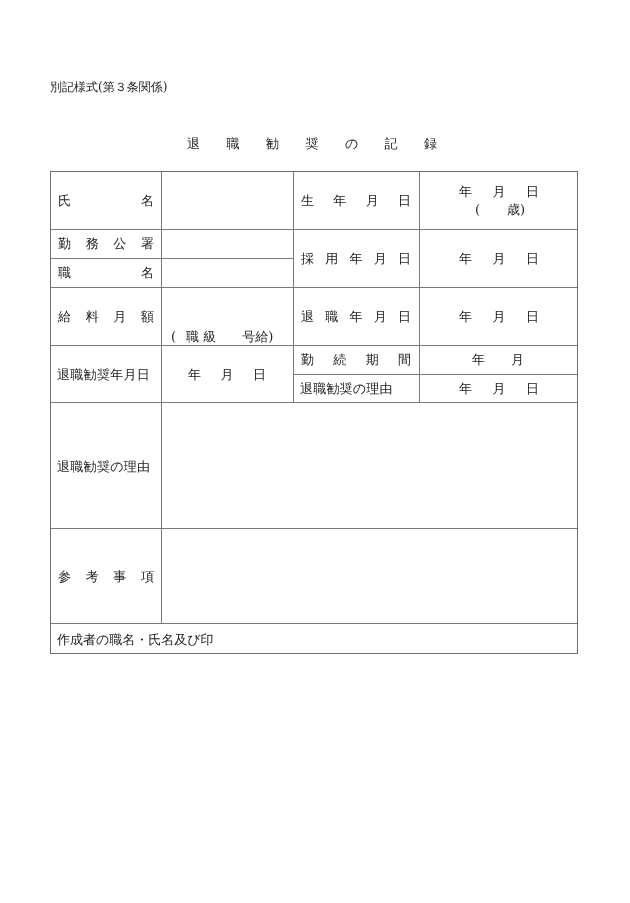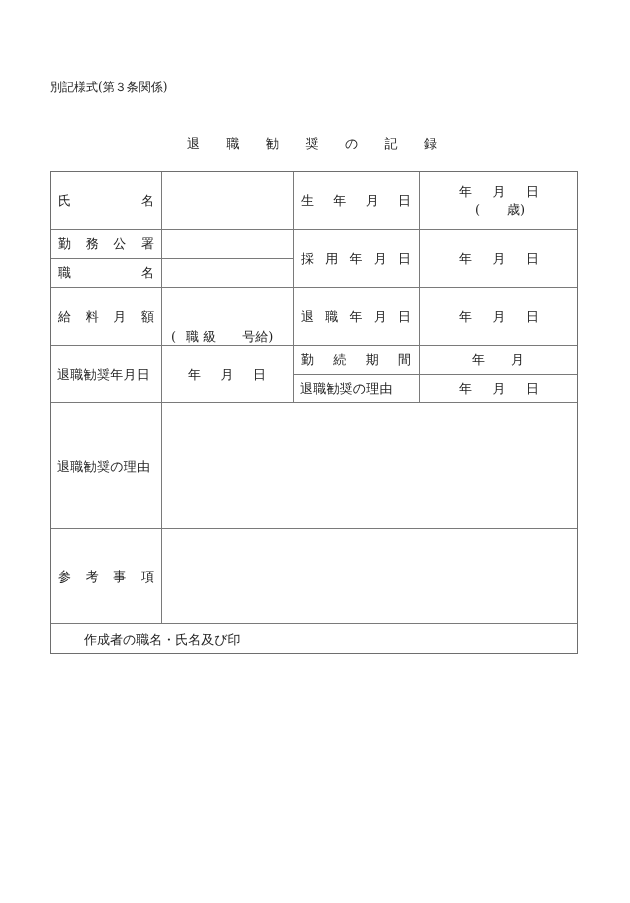--- a/index.html
+++ b/index.html
@@ -190,15 +190,15 @@
   <div style="position:absolute; left:111px; top:231px; width:415px; height:125px;"></div>
 
   <div class="cell-text spread" style="left:7px; width:96px; top:398px;">
     <span>参</span>
     <span>考</span>
     <span>事</span>
     <span>項</span>
   </div>
   <div style="position:absolute; left:111px; top:357px; width:415px; height:94px;"></div>
 
-  <div class="cell-text" style="left:6px; top:461px;margin-left:27px;">作成者の職名・氏名及び印</div>
+  <div class="cell-text" style="left:6px; top:461px;">作成者の職名・氏名及び印</div>
   <div style="position:absolute; left:180px; top:452px; width:346px; height:29px;"></div>
 </div>
 
 </body></html>

